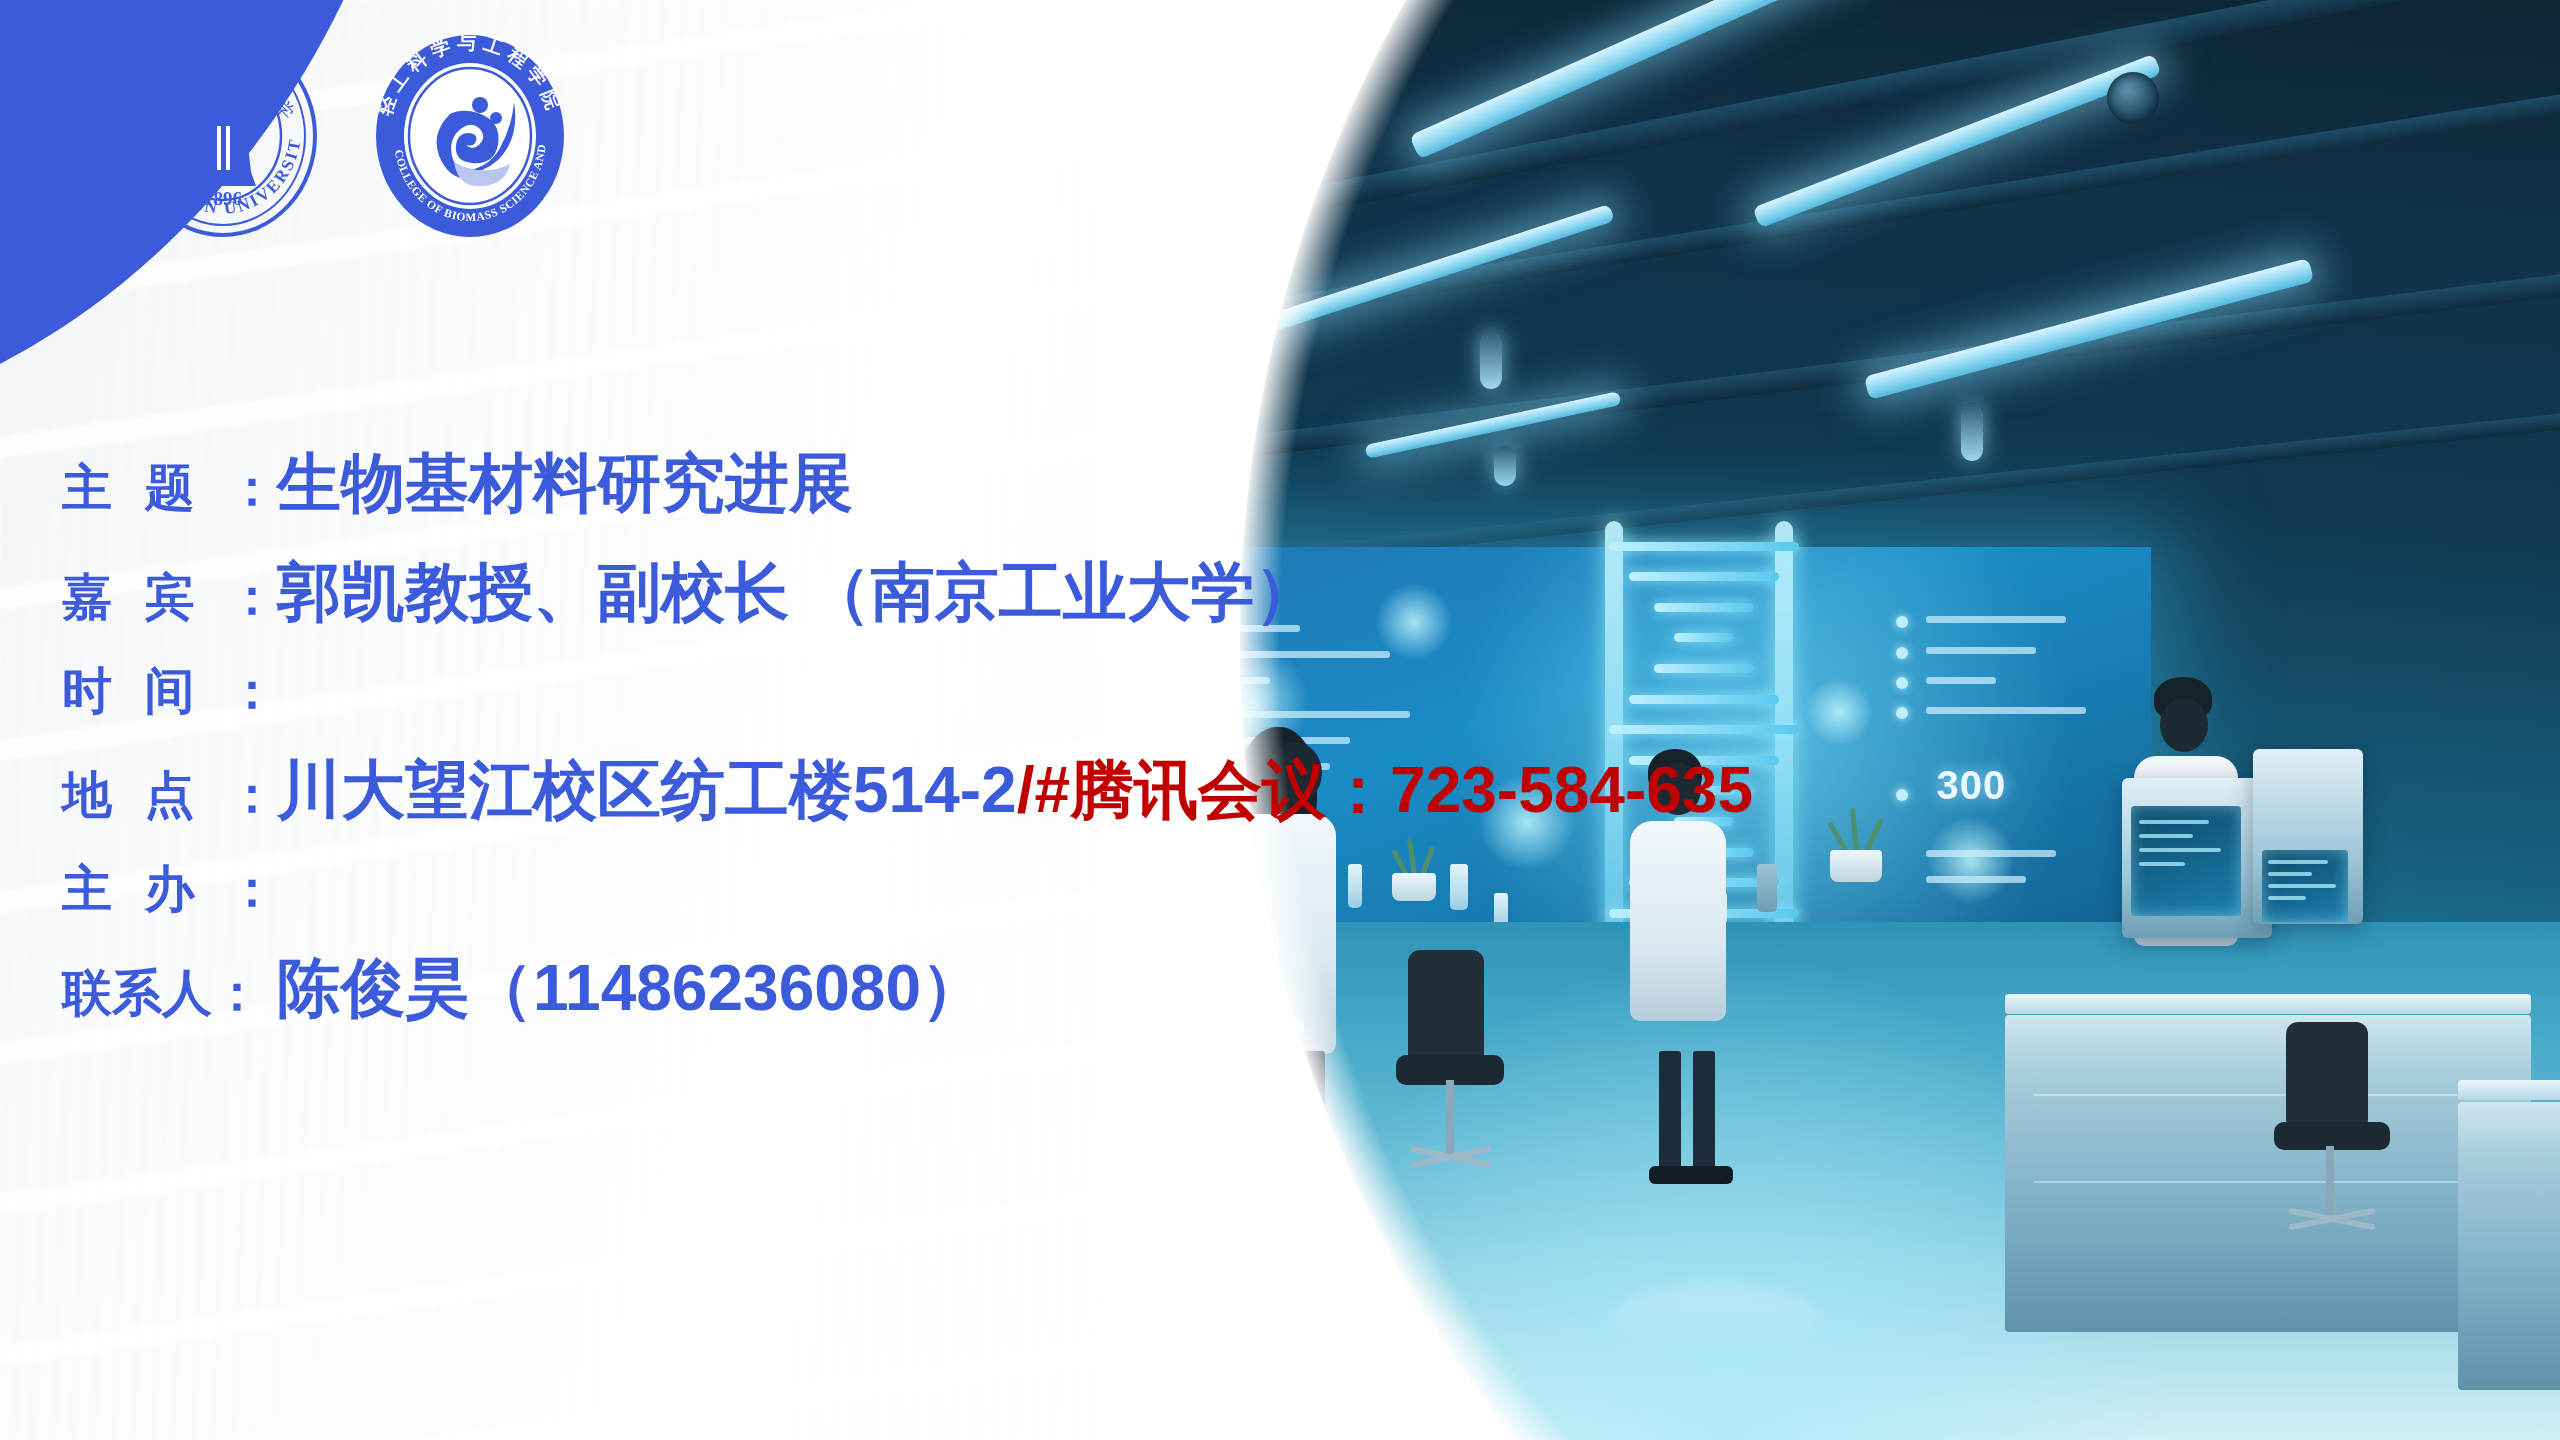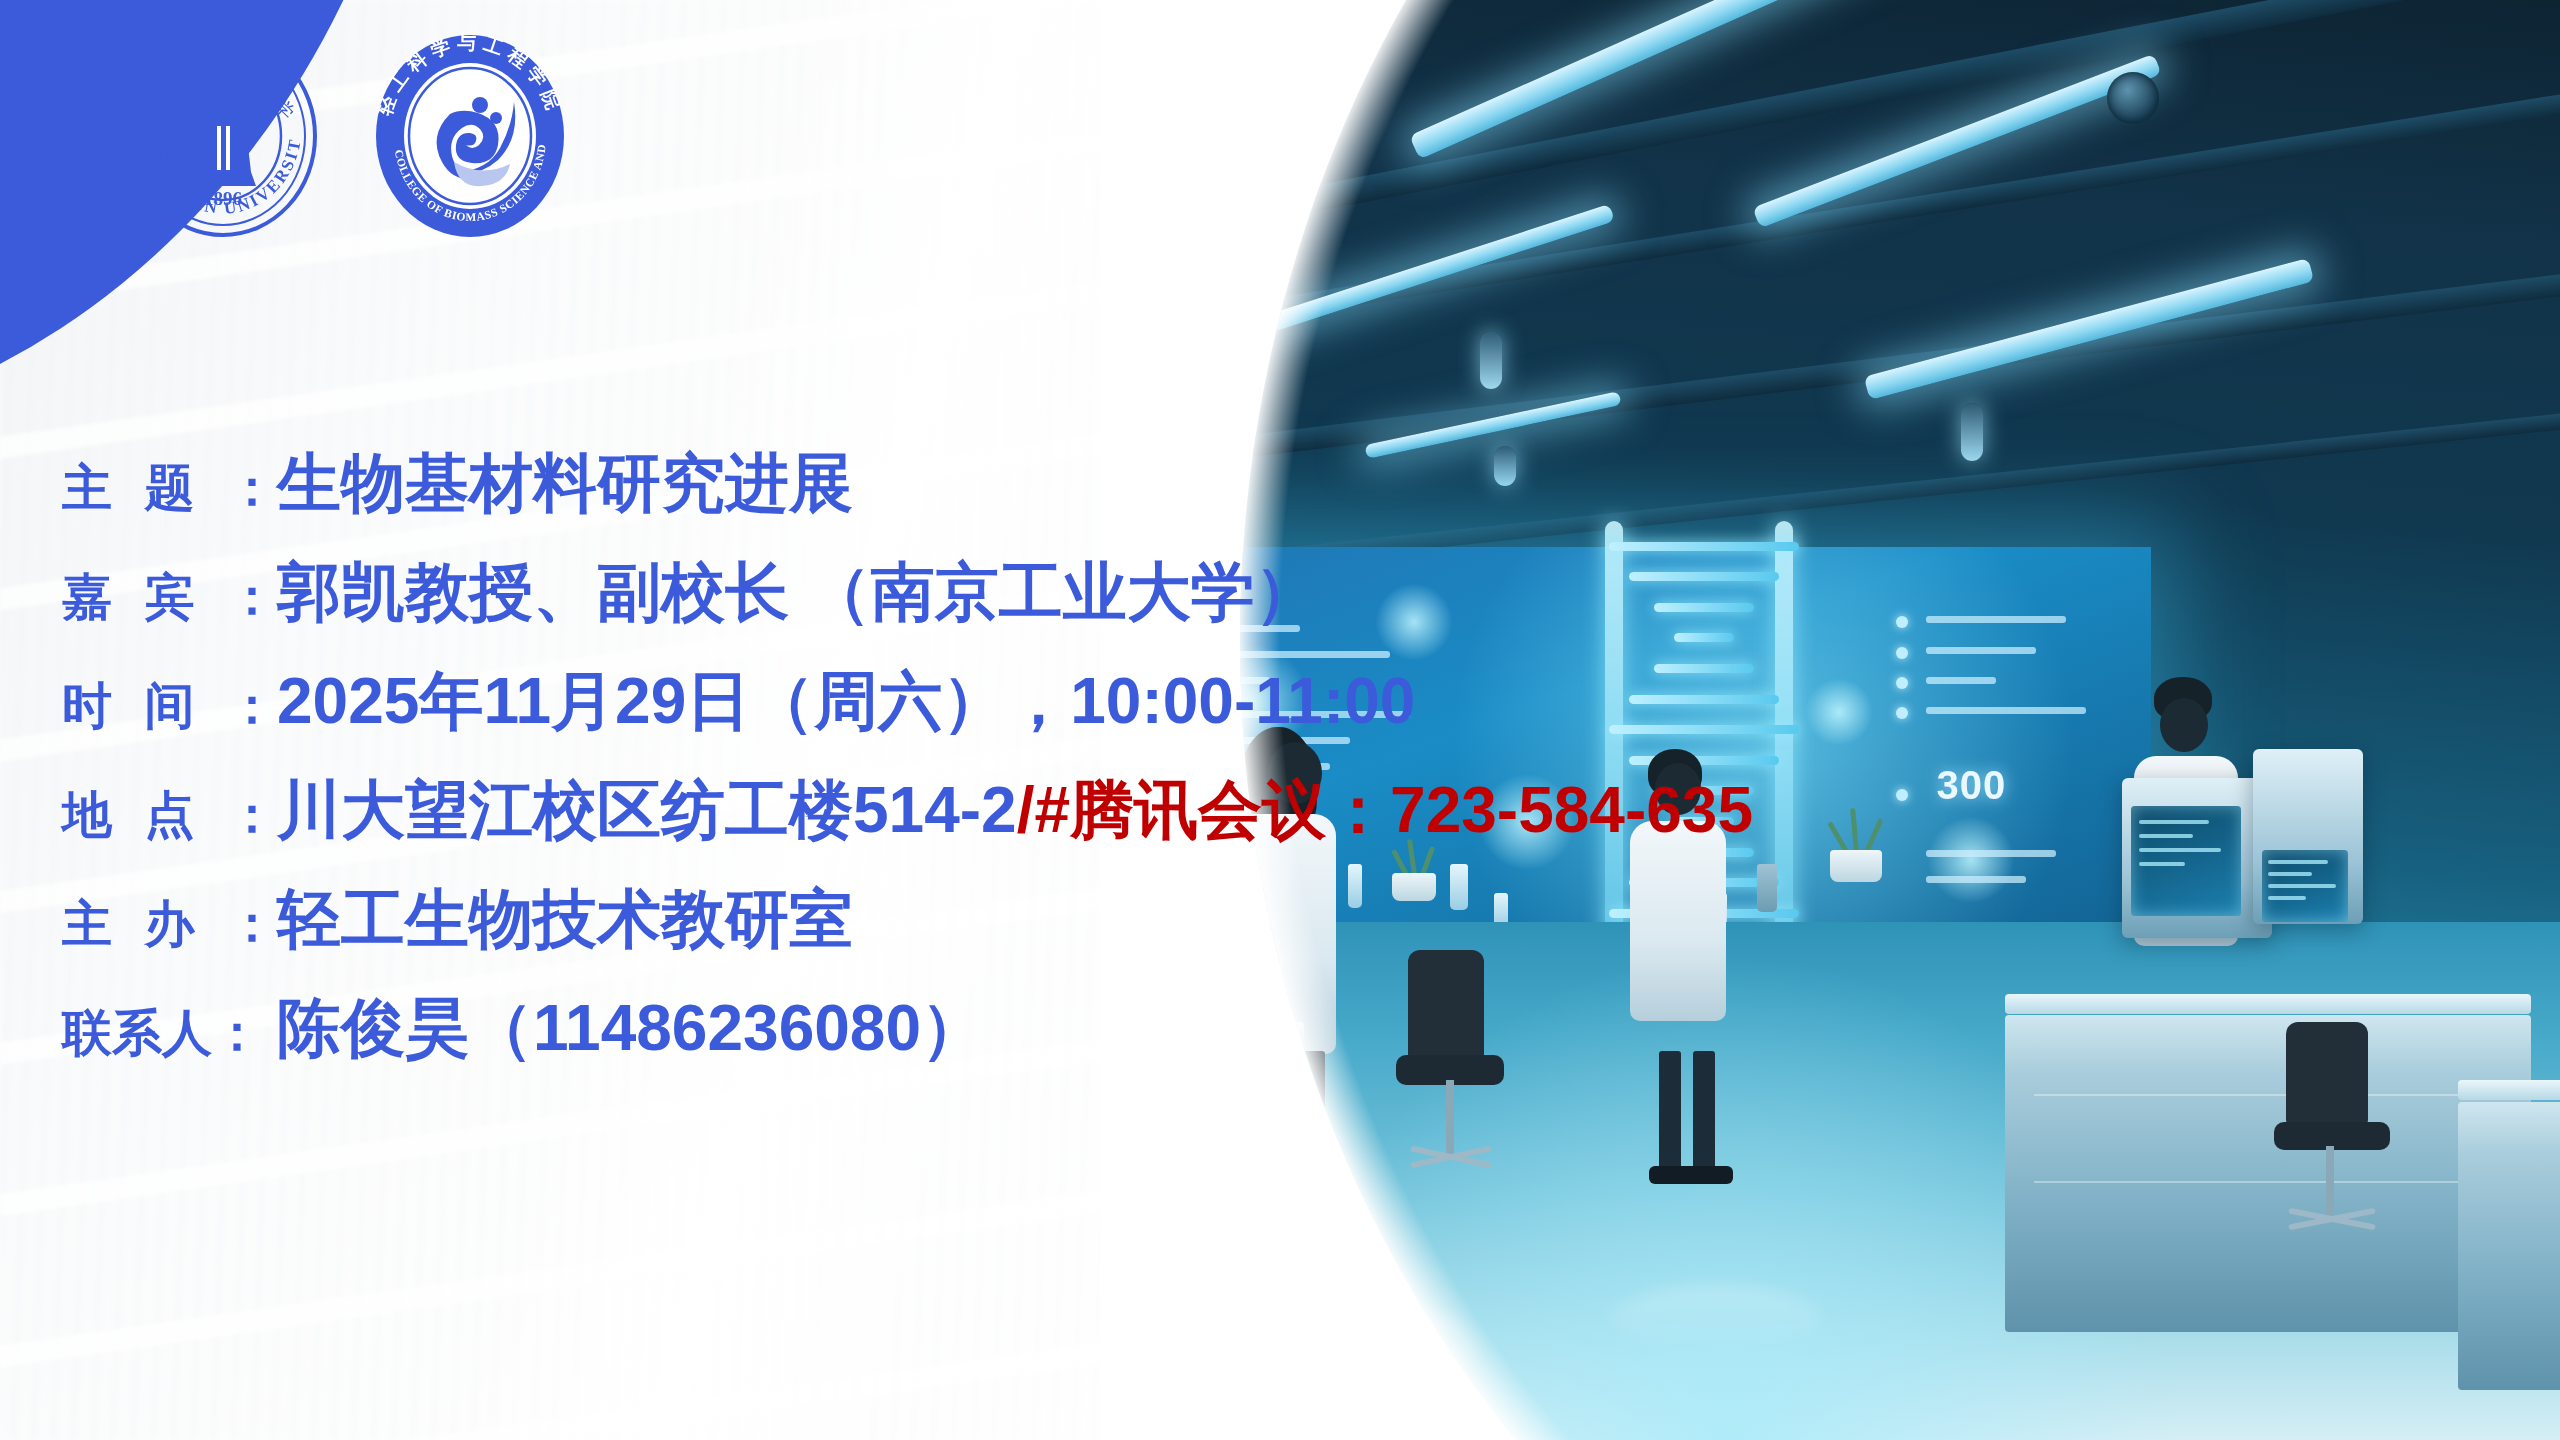--- a/index.html
+++ b/index.html
@@ -423,39 +423,37 @@
       </span>
       <span class="val">郭凯教授、副校长 （南京工业大学）</span>
     </div>
 
     <div class="row">
       <span class="lbl">
         <span class="c">时</span>
         <span class="c">间</span>
         <span class="colon">：</span>
       </span>
-      <span class="val">2025年11月29日（周六），10:00-11:00</span>
     </div>
 
     <div class="row">
       <span class="lbl">
         <span class="c">地</span>
         <span class="c">点</span>
         <span class="colon">：</span>
       </span>
       <span class="val"><span>川大望江校区纺工楼514-2</span><span class="red">/#腾讯会议：723-584-635</span></span>
     </div>
 
     <div class="row">
       <span class="lbl">
         <span class="c">主</span>
         <span class="c">办</span>
         <span class="colon">：</span>
       </span>
-      <span class="val">轻工生物技术教研室</span>
     </div>
 
     <div class="row r-lbl3">
       <span class="lbl">
         <span class="c">联系人</span>
         <span class="colon">：</span>
       </span>
       <span class="val">陈俊昊（11486236080）</span>
     </div>
 

